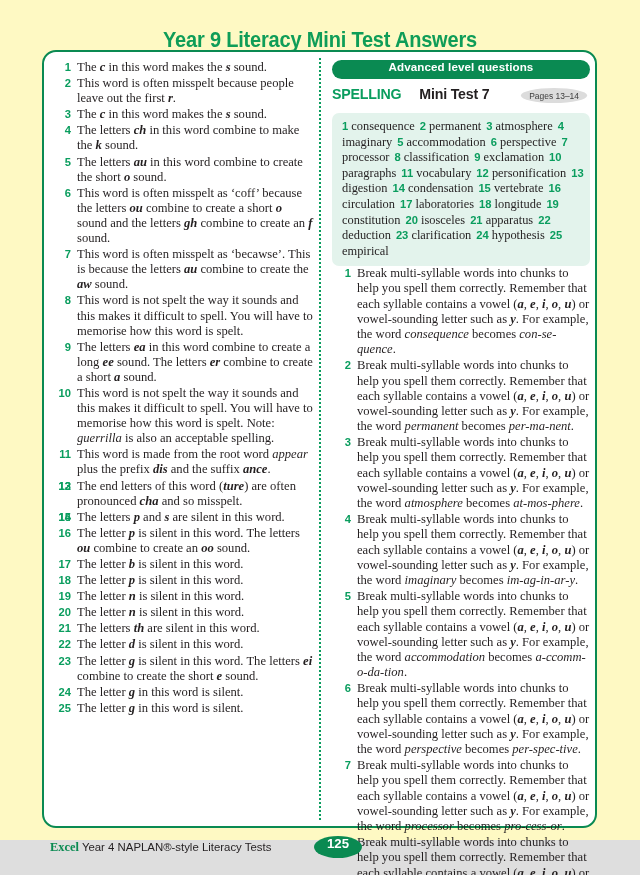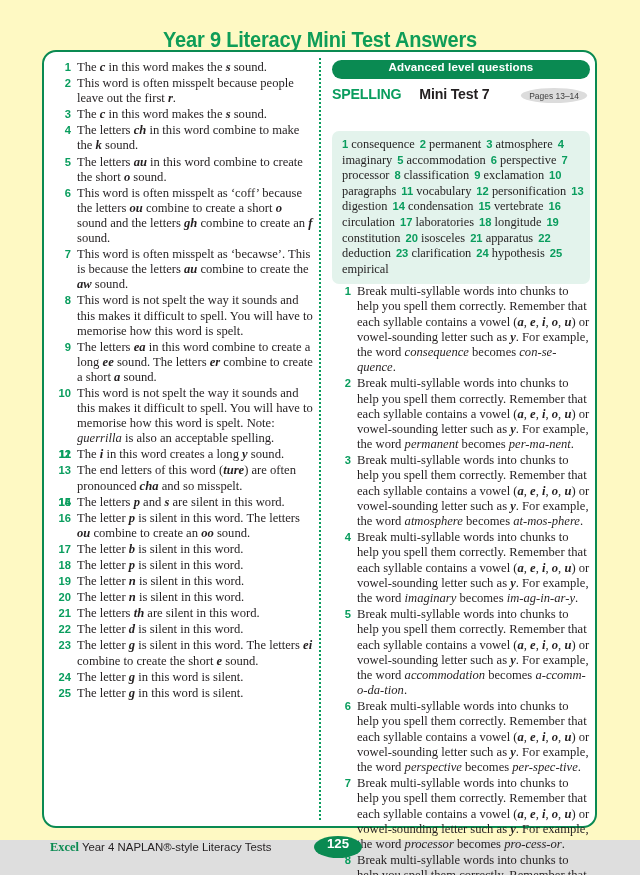--- a/index.html
+++ b/index.html
@@ -131,21 +131,21 @@
     border-radius: 50%/50%;
     padding: 2.5px 9px;
     font-family: "Liberation Sans", sans-serif;
     font-size: 9.2px;
     white-space: nowrap;
     transform: scaleX(0.92);
   }
 
   
   .wordbox {
-    margin-top: 24px;
+    margin-top: 6px;
     background: #e3f3ec;
     border-radius: 7px;
     padding: 6px 4px 7px 10px;
     font-size: 12.4px;
     line-height: 15.6px;
     color: #231f20;
   }
   .wordbox .wn {
     font-family: "Liberation Sans", sans-serif;
     font-weight: bold;
@@ -207,22 +207,22 @@
           <li><span class="num">1</span><span class="answer-body">The <b>c</b> in this word makes the <b>s</b> sound.</span></li>
           <li><span class="num">2</span><span class="answer-body">This word is often misspelt because people leave out the first <b>r</b>.</span></li>
           <li><span class="num">3</span><span class="answer-body">The <b>c</b> in this word makes the <b>s</b> sound.</span></li>
           <li><span class="num">4</span><span class="answer-body">The letters <b>ch</b> in this word combine to make the <b>k</b> sound.</span></li>
           <li><span class="num">5</span><span class="answer-body">The letters <b>au</b> in this word combine to create the short <b>o</b> sound.</span></li>
           <li><span class="num">6</span><span class="answer-body">This word is often misspelt as ‘coff’ because the letters <b>ou</b> combine to create a short <b>o</b> sound and the letters <b>gh</b> combine to create an <b>f</b> sound.</span></li>
           <li><span class="num">7</span><span class="answer-body">This word is often misspelt as ‘becawse’. This is because the letters <b>au</b> combine to create the <b>aw</b> sound.</span></li>
           <li><span class="num">8</span><span class="answer-body">This word is not spelt the way it sounds and this makes it difficult to spell. You will have to memorise how this word is spelt.</span></li>
           <li><span class="num">9</span><span class="answer-body">The letters <b>ea</b> in this word combine to create a long <b>ee</b> sound. The letters <b>er</b> combine to create a short <b>a</b> sound.</span></li>
           <li><span class="num">10</span><span class="answer-body">This word is not spelt the way it sounds and this makes it difficult to spell. You will have to memorise how this word is spelt. Note: <i>guerrilla</i> is also an acceptable spelling.</span></li>
-          <li><span class="num">11</span></li>
-          <li><span class="num">12</span><span class="answer-body">The <b>i</b> in this word creates a long <b>y</b> sound.</span></li>
+          <li><span class="num">11</span><span class="answer-body">This word is made from the root word <i>appear</i> plus the prefix <b>dis</b> and the suffix <b>ance</b>.</span></li>
+          <li><span class="num">12</span></li>
           <li><span class="num">13</span><span class="answer-body">The end letters of this word (<b>ture</b>) are often pronounced <b>cha</b> and so misspelt.</span></li>
           <li><span class="num">14</span></li>
           <li><span class="num">15</span><span class="answer-body">The letters <b>p</b> and <b>s</b> are silent in this word.</span></li>
           <li><span class="num">16</span><span class="answer-body">The letter <b>p</b> is silent in this word. The letters <b>ou</b> combine to create an <b>oo</b> sound.</span></li>
           <li><span class="num">17</span><span class="answer-body">The letter <b>b</b> is silent in this word.</span></li>
           <li><span class="num">18</span><span class="answer-body">The letter <b>p</b> is silent in this word.</span></li>
           <li><span class="num">19</span><span class="answer-body">The letter <b>n</b> is silent in this word.</span></li>
           <li><span class="num">20</span><span class="answer-body">The letter <b>n</b> is silent in this word.</span></li>
           <li><span class="num">21</span><span class="answer-body">The letters <b>th</b> are silent in this word.</span></li>
           <li><span class="num">22</span><span class="answer-body">The letter <b>d</b> is silent in this word.</span></li>

